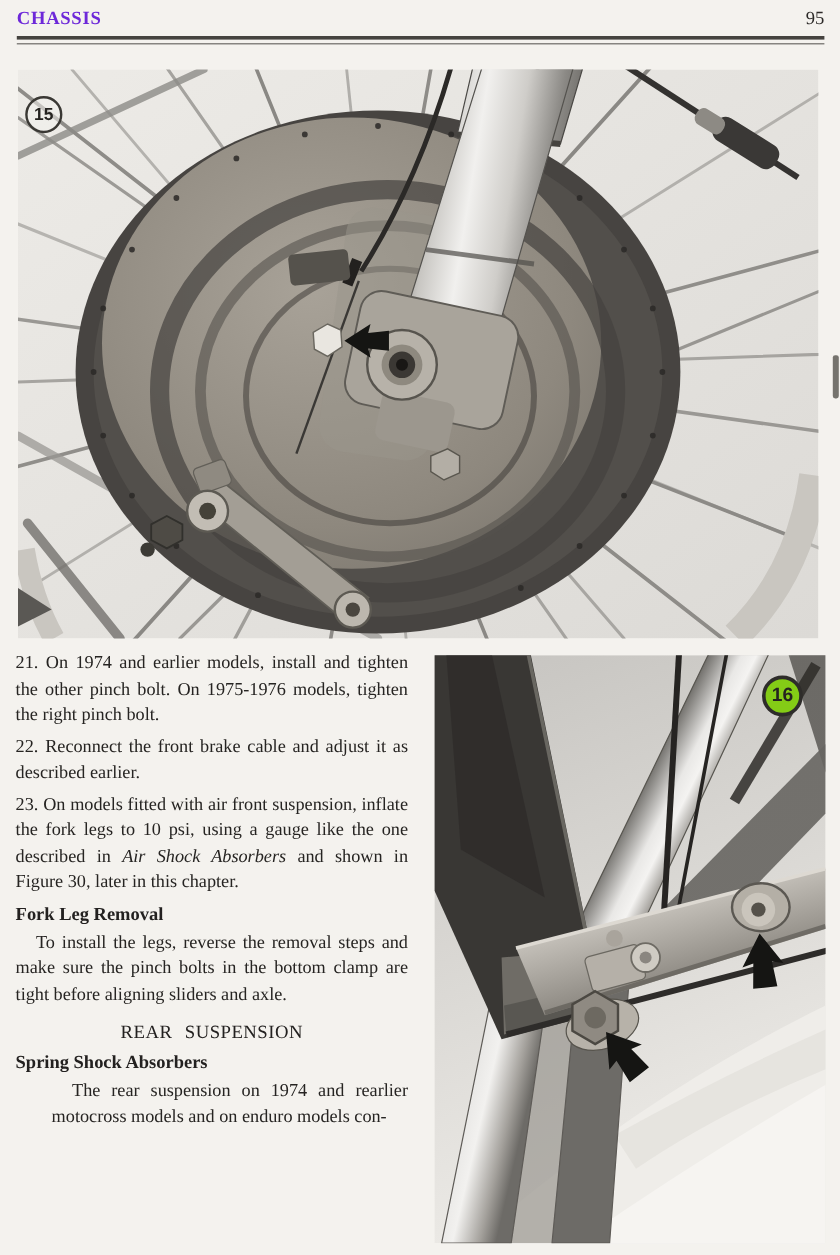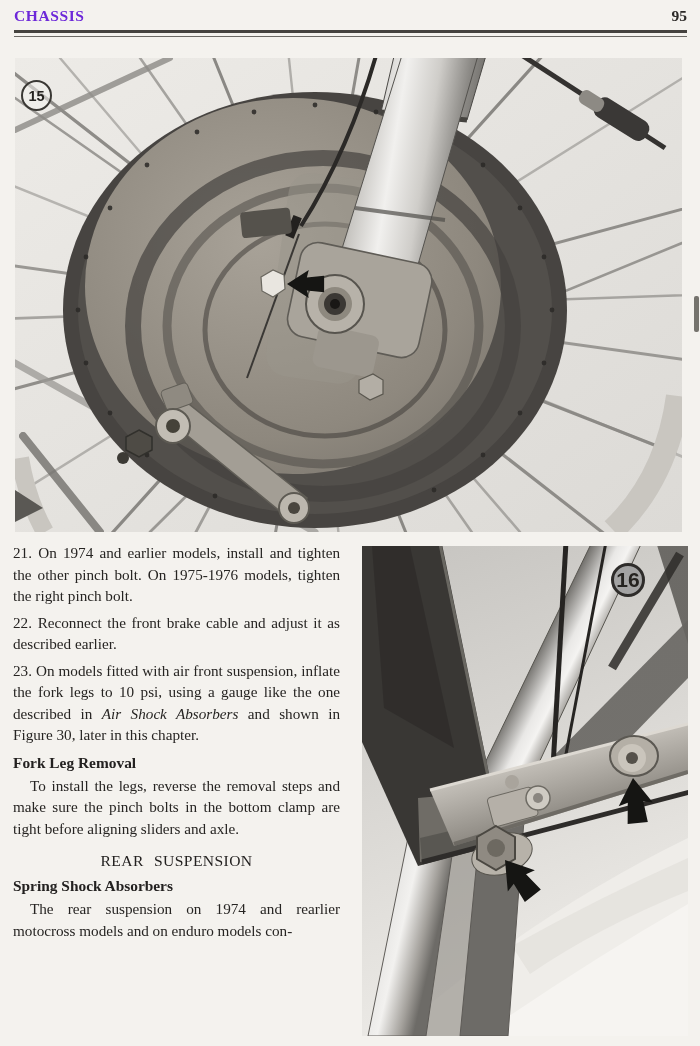--- a/index.html
+++ b/index.html
@@ -6,49 +6,49 @@
   html,body { background:#888; }
   .page {
     position:relative; width:700px; height:1046px; margin:0 auto;
     background:#f4f2ee; overflow:hidden;
     font-family:"Liberation Serif", serif; color:#242220;
   }
   
   .hdr { position:absolute; left:14px; top:7px; width:673px; height:22px;
          display:flex; justify-content:space-between; align-items:flex-start; }
   .hdr-title { font-weight:bold; font-size:15.5px; letter-spacing:.6px; color:#6d28d9; }
-  .hdr-page  { font-size:15.5px; font-weight:bold; color:#2c2a28; }
+  .hdr-page  { font-size:15.5px; font-weight:normal; color:#2c2a28; }
   .rule-thick { position:absolute; left:14px; top:30px; width:673px; height:2.5px; background:#45433f; }
   .rule-thin  { position:absolute; left:14px; top:36px; width:673px; height:1px; background:#6b6965; }
 
   
   .photo1 { position:absolute; left:15px; top:58px; width:667px; height:474px; }
   .photo2 { position:absolute; left:362px; top:546px; width:326px; height:490px; }
   .photo1 svg, .photo2 svg { display:block; width:100%; height:100%; }
 
   .fig-circle {
     position:absolute; border-radius:50%;
     display:flex; align-items:center; justify-content:center;
     font-family:"Liberation Sans", sans-serif; font-weight:bold; color:#252320;
   }
   .fig15 { left:21px; top:80px; width:31px; height:31px; border:2.5px solid #3a3834;
            background:rgba(242,240,236,.55); font-size:14.5px; }
-  .fig16 { left:611px; top:563px; width:34px; height:34px; border:3px solid #2e2c2a;
-           background:#a3a3a3; font-size:21px; }
+  .fig16 { left:635px; top:563px; width:34px; height:34px; border:3px solid #2e2c2a;
+           background:#84cc16; font-size:16px; }
 
   .scan-bar { position:absolute; left:694px; top:296px; width:5px; height:36px;
               background:#75736d; border-radius:2px; }
 
   
   .col { position:absolute; left:13px; top:542px; width:327px; }
   .body-para {
     font-size:15.2px; line-height:21.5px; text-align:justify;
     margin-bottom:5px; color:#262422;
   }
-  .body-para:last-child { margin-bottom:0; }
+  .body-para:last-child { margin-bottom:0;margin-left:30px; }
   .indent { text-indent:17px; }
   .sub-head { font-size:15.4px; font-weight:bold; margin-top:8px; margin-bottom:3px; color:#232120; }
   .center-head { font-size:15.6px; font-weight:normal; text-align:center;
                  margin-top:13px; margin-bottom:7px; letter-spacing:.4px; word-spacing:6px; color:#232120; }
   i { font-style:italic; }
   b { font-weight:bold; }
 </style>
 </head>
 <body>
 

